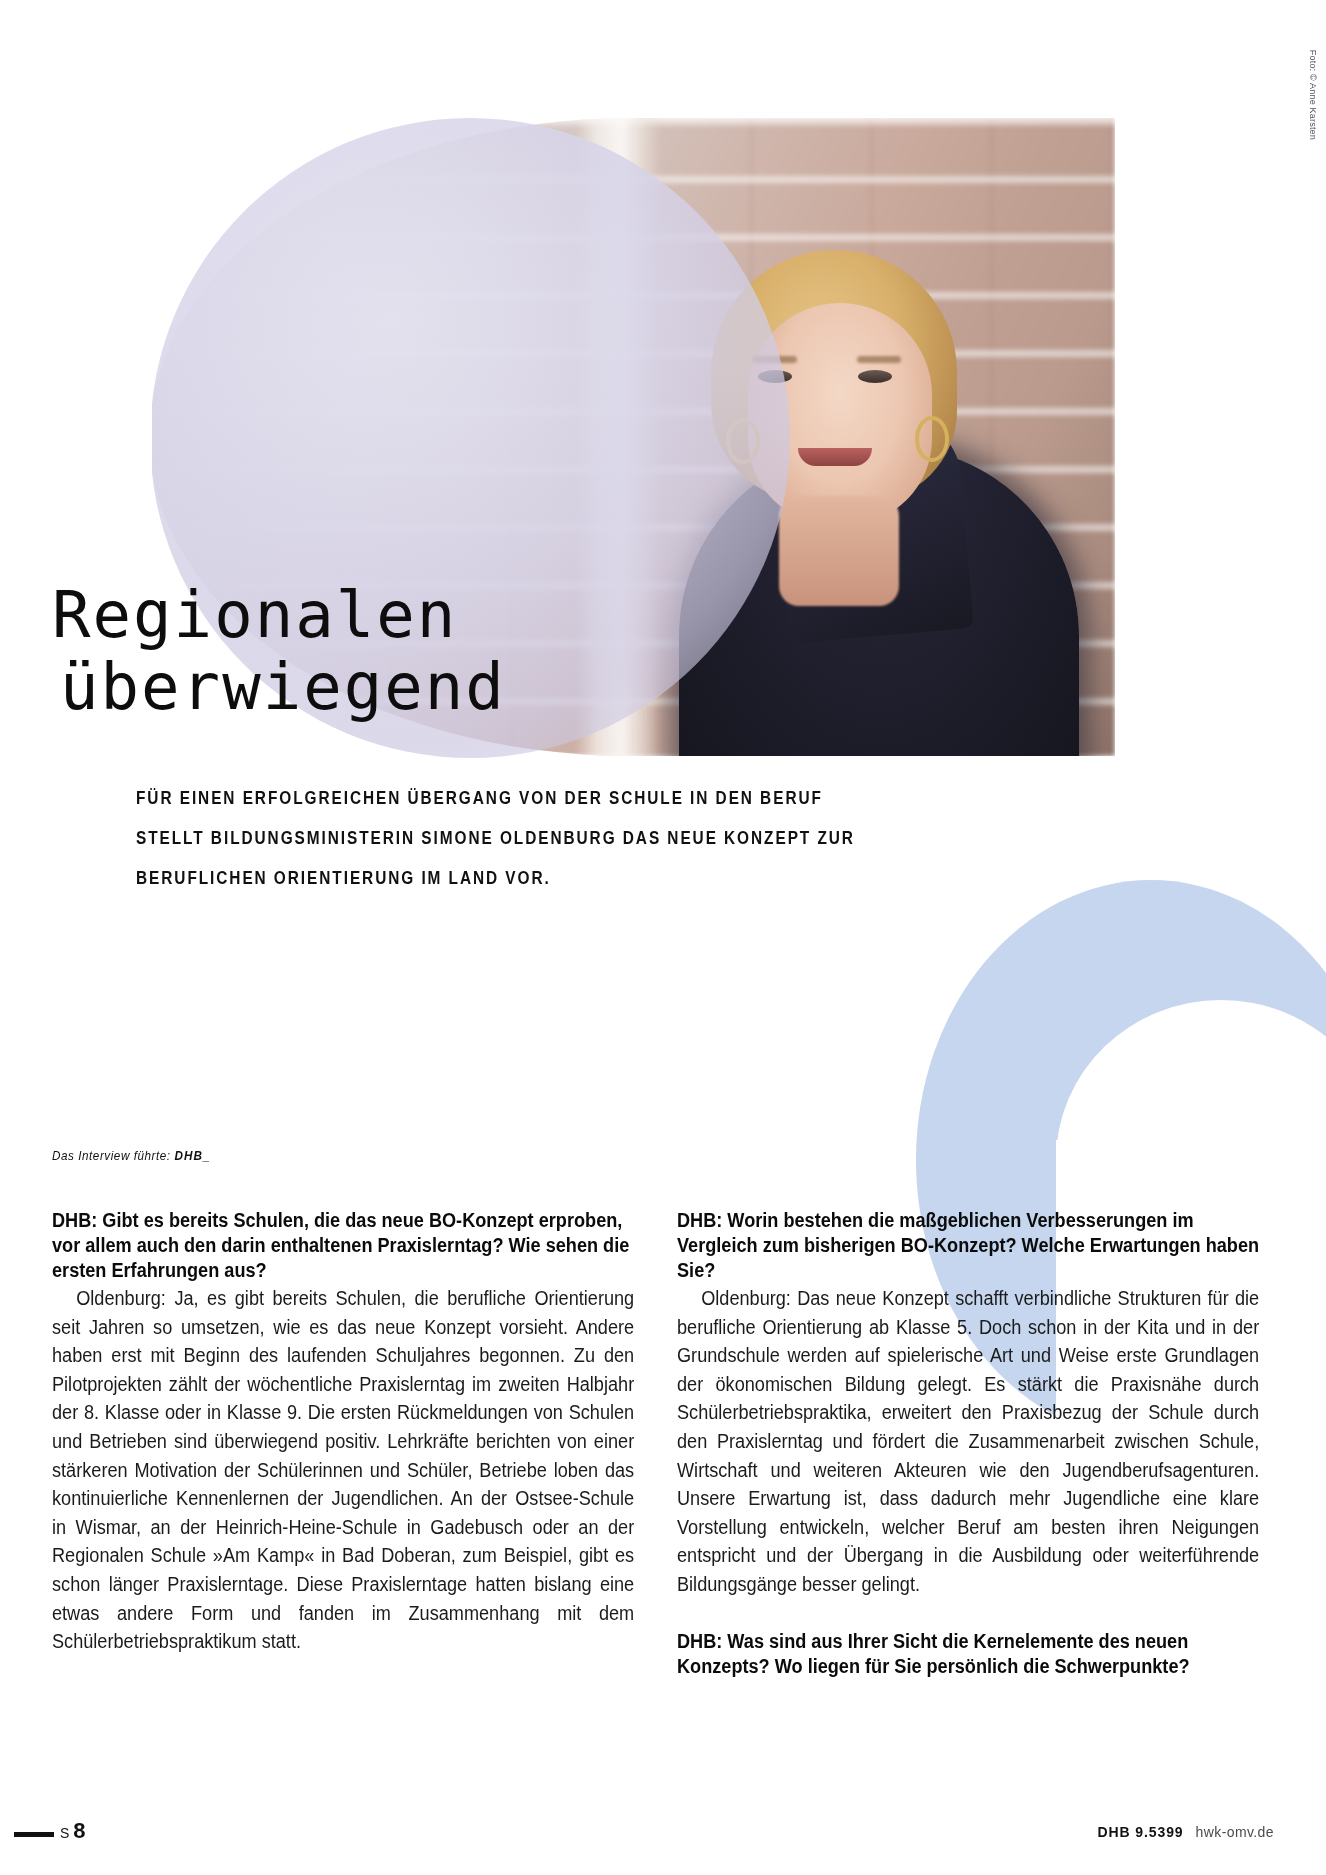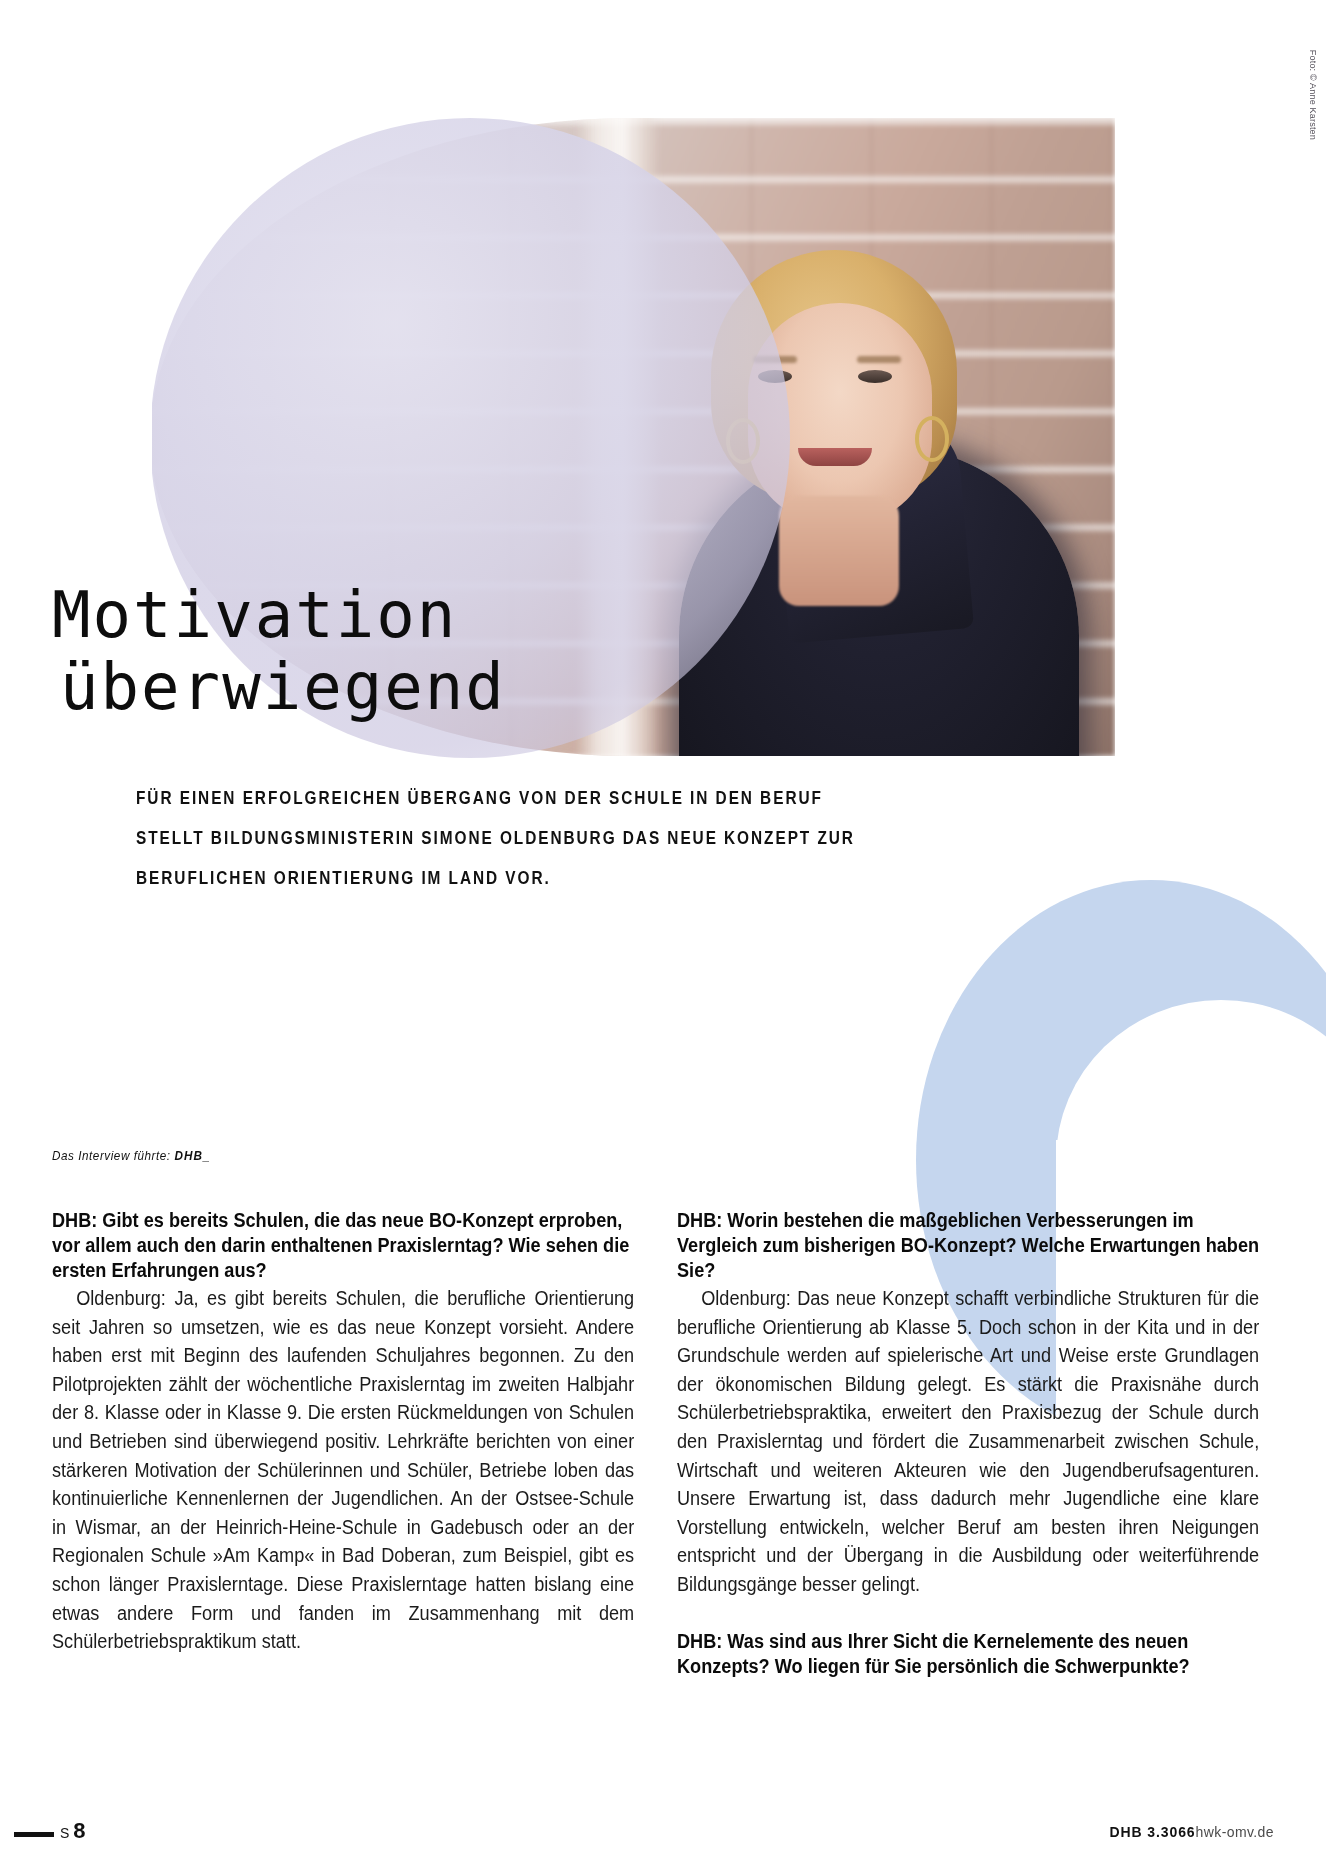--- a/index.html
+++ b/index.html
@@ -332,21 +332,21 @@
     position: absolute;
     right: 52px;
     top: 1824px;
     z-index: 4;
     font-family: "Liberation Sans Narrow", "Liberation Sans", sans-serif;
     font-size: 14px;
     letter-spacing: 0.6px;
     white-space: nowrap;
   }
   .footer-right .issue { font-weight: 700; color: #111; letter-spacing: 0.9px; }
-  .footer-right .site { font-weight: 400; color: #4b4b4b; letter-spacing: 0.4px; }
+  .footer-right .site { font-weight: 400; color: #4b4b4b; margin-left: 12px; letter-spacing: 0.4px; }
 </style>
 </head>
 <body>
 
 <div class="hero">
 
   <div class="photo-frame">
     <div class="photo-bg"></div>
     <div class="photo-pillar"></div>
     <div class="photo-soft-left"></div>
@@ -364,21 +364,21 @@
     <div class="earring r"></div>
   </div>
 
   <div class="hero-blob"></div>
   <div class="hero-white-cut"></div>
 
   <div class="photo-credit">Foto: © Anne Karsten</div>
 </div>
 
 <h1 class="headline">
-  <span class="l1">Motivation</span>
+  <span class="l1">Regionalen</span>
   <span class="l2">überwiegend</span>
 </h1>
 
 <div class="standfirst">
   <div>FÜR EINEN ERFOLGREICHEN ÜBERGANG VON DER SCHULE IN DEN BERUF</div>
   <div>STELLT BILDUNGSMINISTERIN SIMONE OLDENBURG DAS NEUE KONZEPT ZUR</div>
   <div>BERUFLICHEN ORIENTIERUNG IM LAND VOR.</div>
 </div>
 
 <div class="c-mark-outer"></div>
@@ -403,14 +403,14 @@
     <p class="q q2">DHB: Was sind aus Ihrer Sicht die Kernelemente des neuen Konzepts? Wo liegen für Sie persönlich die Schwerpunkte?</p>
   </div>
 
 </div>
 
 <div class="footer-rule"></div>
 <div class="footer-page">
   <span class="s">S</span><span class="n">8</span>
 </div>
 <div class="footer-right">
-  <span class="issue">DHB 3.3066</span><span class="site">hwk-omv.de</span>
+  <span class="issue">DHB 9.5399</span><span class="site">hwk-omv.de</span>
 </div>
 
 </body></html>

